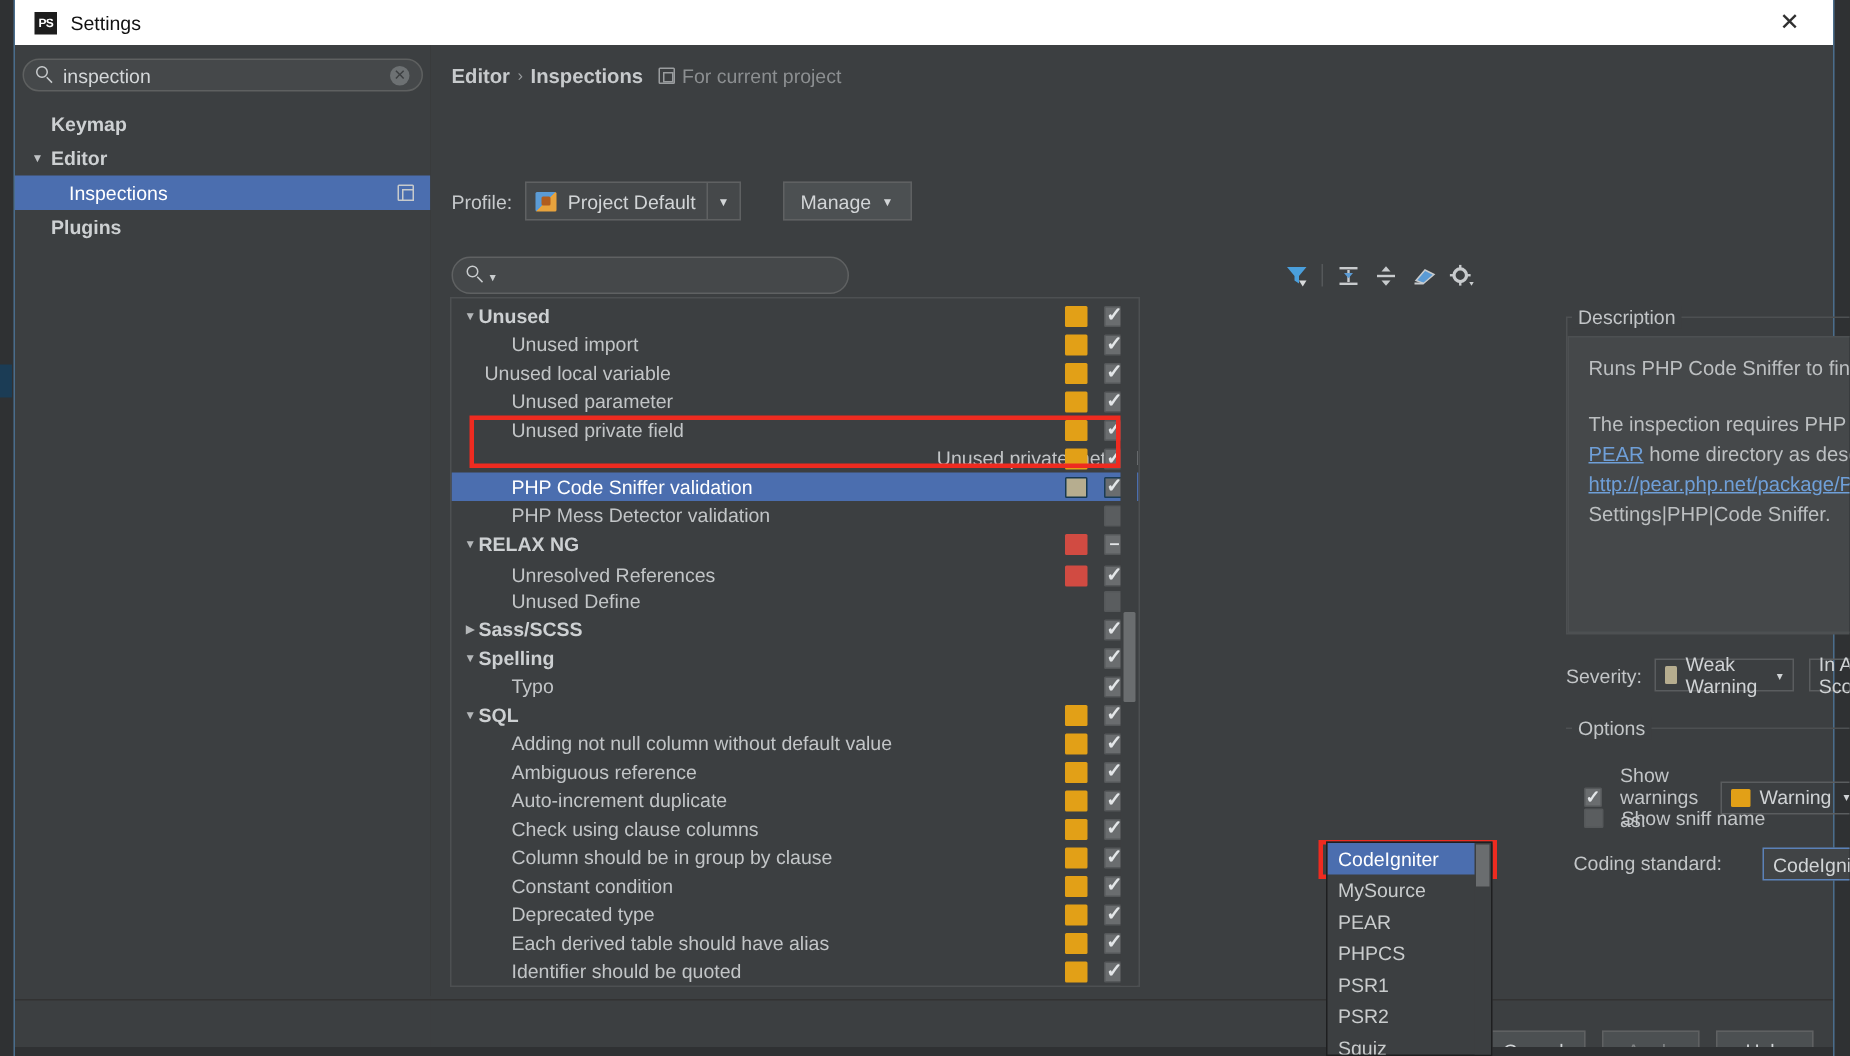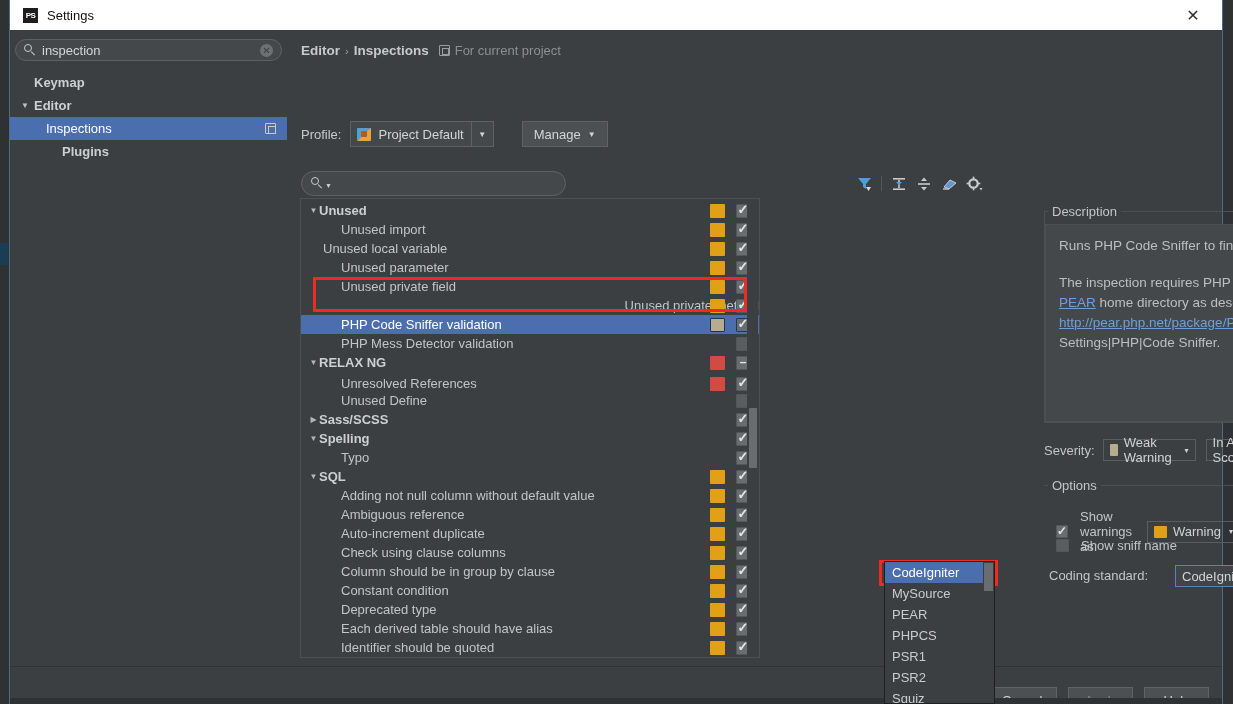--- a/index.html
+++ b/index.html
@@ -295,21 +295,21 @@
       </div>
       <div class="nav-item bold" style="top:64px;">
         <div class="twisty">▼</div>
         <div class="nav-label">Editor</div>
       </div>
       <div class="nav-item selected" style="top:87px;">
         <div class="twisty"></div>
         <div class="nav-label" style="margin-left:12px;">Inspections</div>
         <div class="copy-badge"></div>
       </div>
-      <div class="nav-item bold" style="top:110px;gap:28px;">
+      <div class="nav-item bold" style="top:110px;">
         <div class="twisty"></div>
         <div class="nav-label">Plugins</div>
       </div>
     </div>
 
     <div class="divider-v"></div>
 
     <div class="content">
 
       <div class="breadcrumb">

